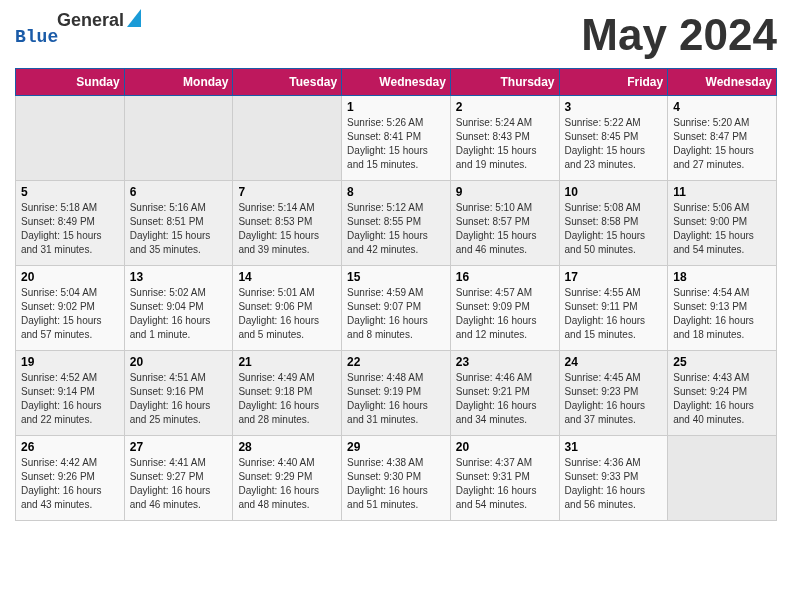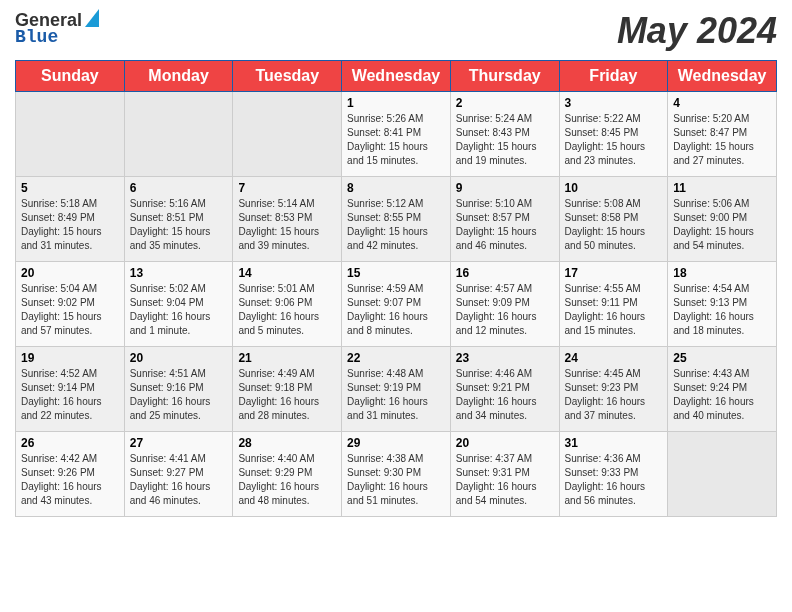--- a/index.html
+++ b/index.html
@@ -22,40 +22,39 @@
       align-items: flex-start;
     }
     .logo-top {
       display: flex;
       align-items: center;
     }
     .title-section {
       text-align: right;
     }
     .month-title {
-      font-size: 36px;
+      font-size: 44px;
       font-weight: bold;
       color: #333;
-      font-style: italic;
     }
     .location-title {
       font-size: 18px;
       color: #555;
     }
     .calendar-table {
       width: 100%;
       border-collapse: collapse;
       font-size: 11px;
     }
     .calendar-table thead tr th {
-      background-color: #ef4444;
+      background-color: #be185d;
       color: #fff;
       padding: 6px 4px;
-      text-align: center;
-      font-size: 16px;
+      text-align: right;
+      font-size: 12px;
       font-weight: bold;
       border: 1px solid #1a5ba8;
     }
     .calendar-table tbody tr td {
       vertical-align: top;
       padding: 4px 5px;
       border: 1px solid #ccc;
       min-width: 100px;
       min-height: 70px;
       height: 85px;
@@ -81,21 +80,21 @@
     .empty-cell {
       background: #e8e8e8 !important;
     }
   </style>
 </head>
 <body>
 
 <div class="header-section">
   <div class="logo">
     <div class="logo-top">
-      <span style="font-size:18px;font-weight:bold;color:#333;">General</span>
+      <span style="font-size:18px;font-weight:bold;color:#333;margin-left:42px;">General</span>
       <span style="display:inline-block;margin-left:3px;margin-top:-2px;">
         <svg width="14" height="18" viewBox="0 0 14 18">
             <polygon points="0,18 14,18 14,0" fill="#1a9bd7"></polygon>
           </svg>
       </span>
     </div>
     <span style="font-size:18px;font-weight:bold;color:#1a5ba8;margin-top:-4px;font-family:Liberation Mono, monospace;">Blue</span>
   </div>
   <div class="title-section">
     <div class="month-title">May 2024</div>

